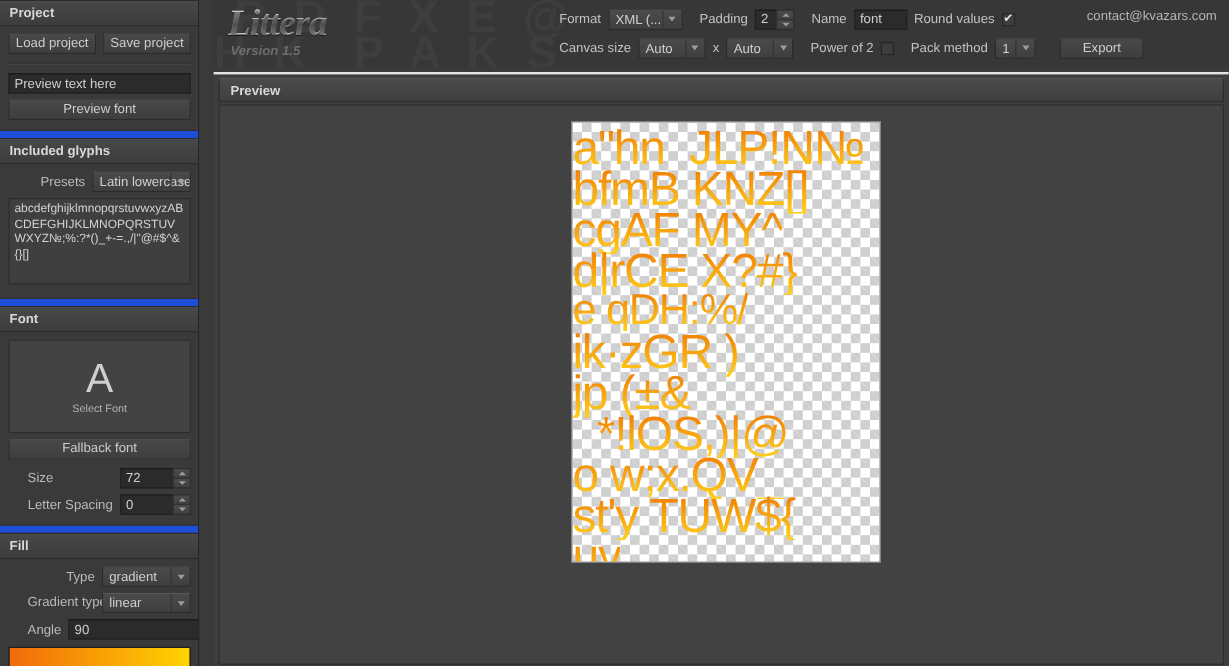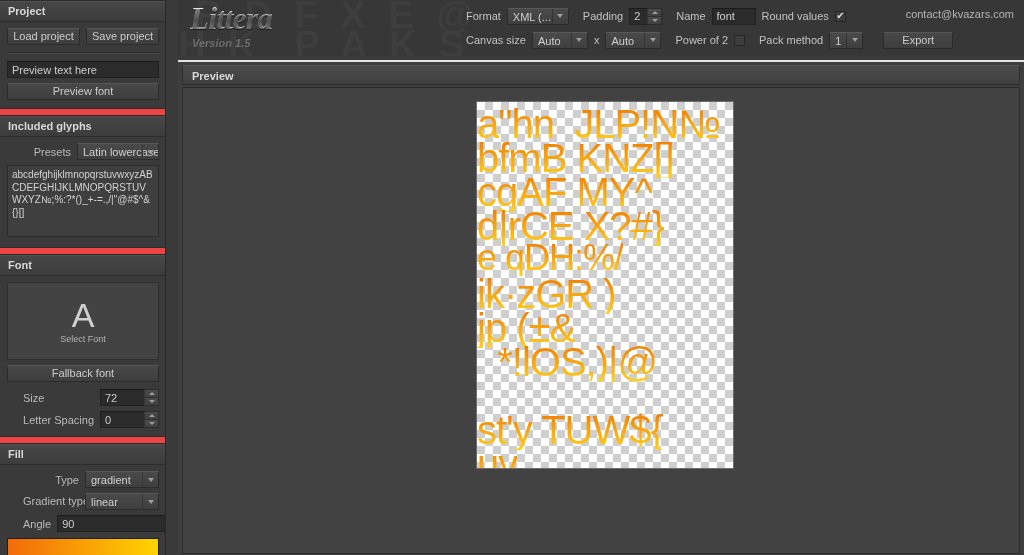--- a/index.html
+++ b/index.html
@@ -9,21 +9,21 @@
     font-family:"Liberation Sans", sans-serif;
     font-size:11px;
     color:#c9c9c9;
     -webkit-font-smoothing:antialiased;
   }
   .app{position:relative;width:1024px;height:555px;}
 
   
   .sidebar{
     position:absolute;left:0;top:0;width:166px;height:555px;
-    background:#ef4444;
+    background:#1d4ed8;
     overflow:hidden;
   }
   .panel{
     margin:0 0 6px 0;
     background:#3a3a3a;
     border:1px solid #2c2c2c;
     border-left:none;border-right:none;
   }
   .panel-head{
     height:19px;line-height:19px;
@@ -437,19 +437,20 @@
     <div class="prev-canvas-area">
       <div class="atlas" id="atlas">
           <div class="g" style="left: 0px; top: 2px; font-size: 40px; letter-spacing: -1px;">a"hn  JLP!N№</div>
           <div class="g" style="left: 0px; top: 36px; font-size: 40px; letter-spacing: -1px;">bfmB KNZ[]</div>
           <div class="g" style="left: 0px; top: 70px; font-size: 40px; letter-spacing: -1px;">cgAF MY^</div>
           <div class="g" style="left: 0px; top: 104px; font-size: 40px; letter-spacing: -1px;">d|rCE X?#}</div>
           <div class="g" style="left: 0px; top: 138px; font-size: 36px; letter-spacing: -1px;">e qDH:%/</div>
           <div class="g" style="left: 0px; top: 172px; font-size: 40px; letter-spacing: -1px;">ik·zGR )</div>
           <div class="g" style="left: 0px; top: 206px; font-size: 40px; letter-spacing: -1px;">jp (±&amp;</div>
           <div class="g" style="left: 0px; top: 240px; font-size: 40px; letter-spacing: -1px;">  *!lOS,)|@</div>
+          <div class="g" style="left: 0px; top: 274px; font-size: 40px; letter-spacing: -1px;">o w;x.QV_</div>
           <div class="g" style="left: 0px; top: 308px; font-size: 40px; letter-spacing: -1px;">st'y TUW${</div>
           <div class="g" style="left: 0px; top: 342px; font-size: 40px; letter-spacing: -1px;">uv</div>
         </div>
     </div>
   </div>
 
 </div>
 
 </body></html>

